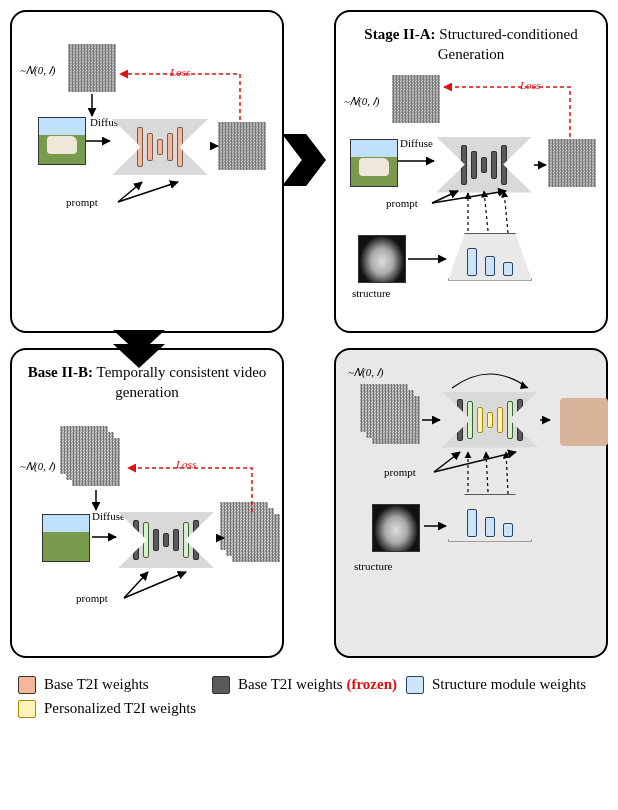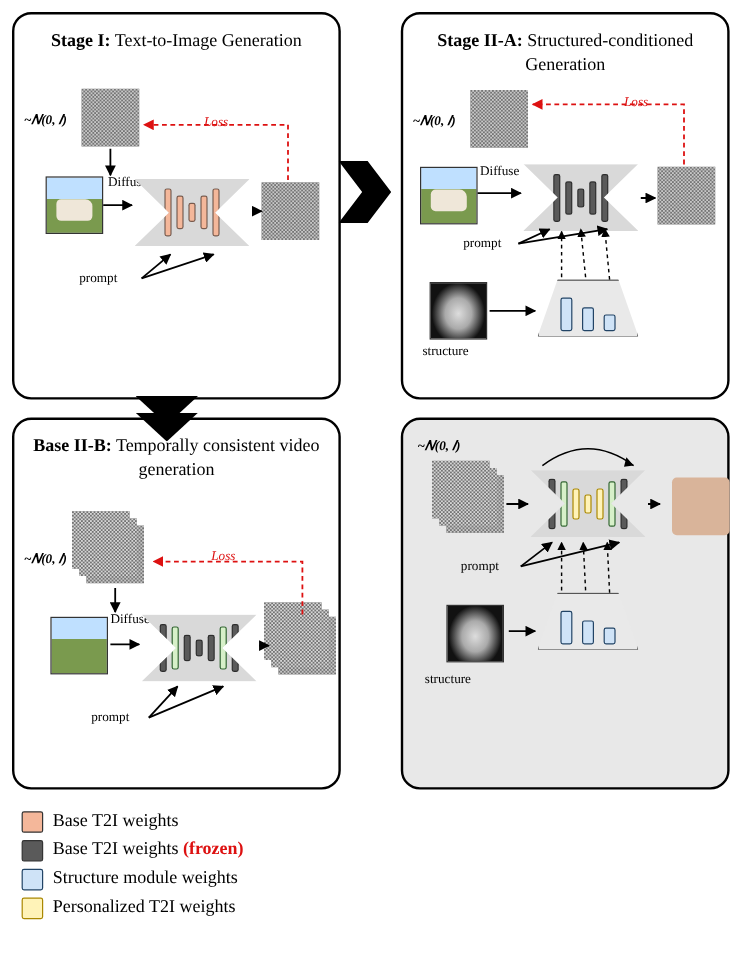--- a/index.html
+++ b/index.html
@@ -169,21 +169,21 @@
   }
   .adapter .in {
     position:absolute; inset:0;
     display:flex; justify-content:center; align-items:flex-end;
     gap:8px; padding-bottom:4px;
   }
   .adapter .in span { width:10px; border:1px solid #246; background:#cfe3f7; border-radius:2px;}
 
   
   .lbl { position:absolute; font-size:11px; font-style: normal; }
-  .it  { font-style: italic; font-weight: bold; }
+  .it  { font-style: italic; }
   .loss { color:#d11; font-style: italic; }
 
   
   svg.overlay { position:absolute; left:0; top:0; width:100%; height:100%; pointer-events:none; }
   .arrow-line { stroke:#000; stroke-width:1.5; fill:none; marker-end:url(#ah);}
   .arrow-dashed-red { stroke:#d11; stroke-width:1.5; fill:none; stroke-dasharray:4 3; marker-end:url(#ahr);}
   .arrow-dashed { stroke:#000; stroke-width:1.2; fill:none; stroke-dasharray:3 3; marker-end:url(#ah);}
   .skip { stroke:#000; stroke-width:1.2; fill:none; }
 
   
@@ -206,21 +206,21 @@
     height:24px;
     clip-path: polygon(0 0, 100% 0, 50% 100%);
   }
   .chev-down2::before{ top:0;}
   .chev-down2::after{ top:14px;}
 
   
   .legend {
     margin-top: 18px;
     display:grid;
-    grid-template-columns: 1fr;
+    grid-template-columns: 1fr 1fr 1fr;
     row-gap:6px;
     font-size:15px;
     padding: 0 8px;
   }
   .legend div { display:flex; align-items:center; gap:8px;}
   .swatch { width:18px; height:18px; border:1.5px solid #333; border-radius:2px;}
   .sw-base{ background:#f4b79a;}
   .sw-basef{ background:#5a5a5a;}
   .sw-struct{ background:#cfe3f7; border-color:#246;}
   .sw-motion{ background:#d7f0c9; border-color:#363;}
@@ -237,23 +237,20 @@
     </marker>
     <marker id="ahr" viewBox="0 0 10 10" refX="9" refY="5" markerWidth="6" markerHeight="6" orient="auto">
       <path d="M0 0 L10 5 L0 10 z" fill="#d11"></path>
     </marker>
   </defs>
 </svg>
 
 <div class="grid">
 
   <div class="panel">
-    <div class="panel-title">
-      <b>Stage I:</b><span> Text-to-Image Generation</span>
-    </div>
     <div class="scene">
       <span class="lbl it" style="left:0; top:40px;">~𝑁(0, 𝐼)</span>
       <div class="noise" style="left:48px; top:20px;"></div>
       <div class="img-patch cow" style="left:18px; top:93px;"></div>
       <span class="lbl" style="left:70px; top:92px; font-size:11px;">Diffuse</span>
       <div class="unet" style="left:92px; top:95px;">
         <div class="bars">
           <span class="clr-base" style="height:40px"></span>
           <span class="clr-base" style="height:28px"></span>
           <span class="clr-base" style="height:16px"></span>

